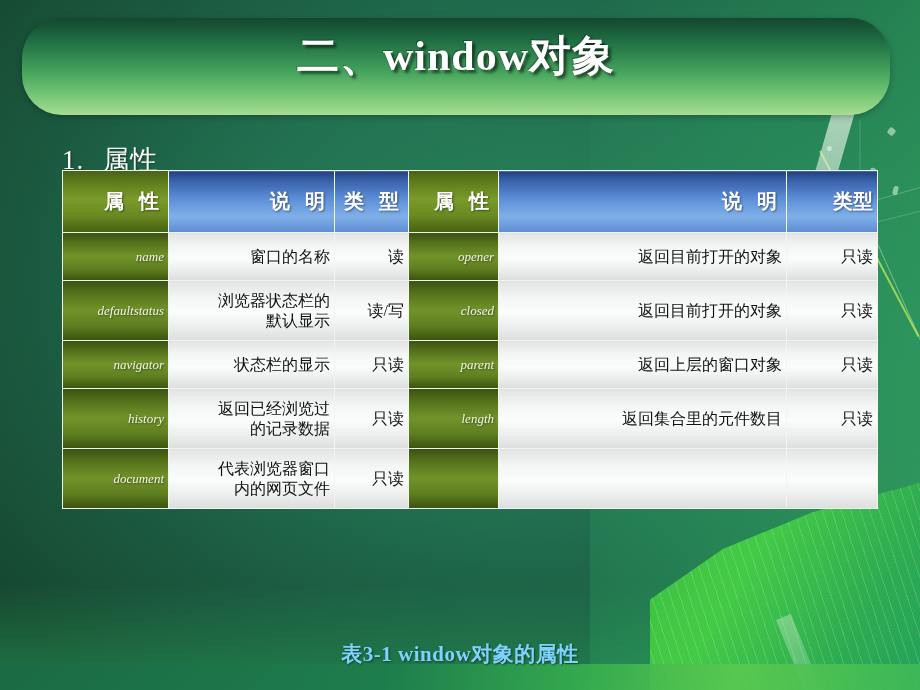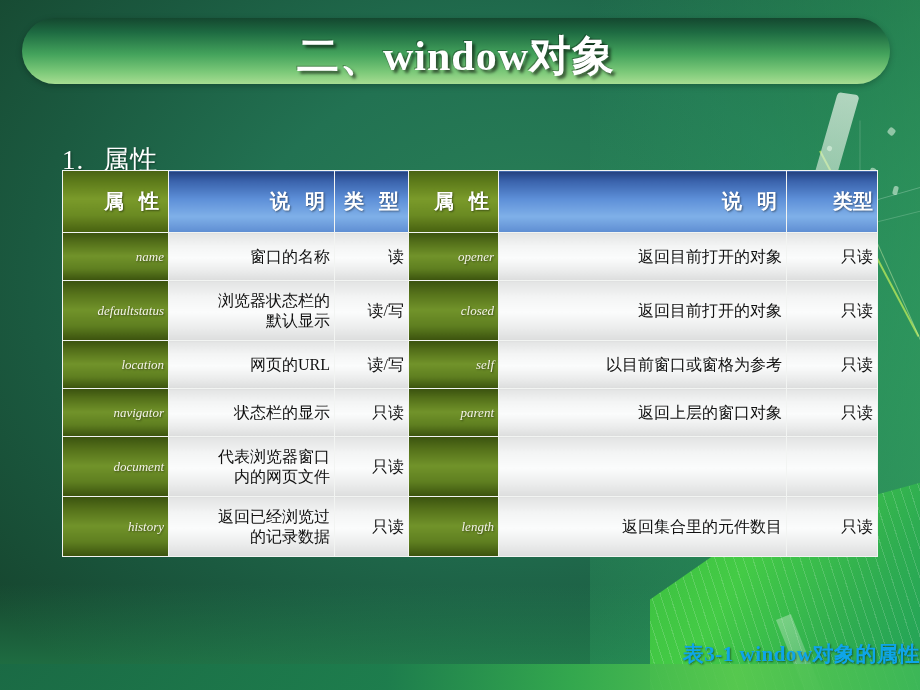--- a/index.html
+++ b/index.html
@@ -64,21 +64,21 @@
   .dotm { position:absolute; background: rgba(230,248,232,.55); border-radius: 2px; }
   .d1 { left: 888px; top: 128px; width: 7px; height: 7px; transform: rotate(40deg); }
   .d2 { left: 870px; top: 168px; width: 6px; height: 6px; transform: rotate(20deg); }
   .d3 { left: 893px; top: 186px; width: 5px; height: 9px; transform: rotate(15deg); }
   .d4 { left: 827px; top: 146px; width: 5px; height: 5px; transform: rotate(30deg); }
 
   
   .banner {
     position: absolute;
     left: 22px; top: 18px;
-    width: 868px; height: 66px;
+    width: 868px; height: 97px;
     border-radius: 40px;
     background: linear-gradient(180deg, #14472f 0%, #1e6b42 22%, #44a35c 55%, #7cc979 82%, #a7dd92 100%);
     box-shadow: 0 2px 6px rgba(0,0,0,.25);
   }
   .banner-title {
     position: absolute;
     left: 0; top: 0; width: 868px; height: 75px;
     display: flex; align-items: center; justify-content: center;
     color: #ffffff;
     font-size: 42px;
@@ -159,22 +159,22 @@
     line-height: 1.22;
   }
   td.w-cell.empty, td.g-cell.empty { color: transparent; }
   tr.r1 td, tr.r1 th { height: 48px; }
   tr.r2 td { height: 60px; }
 
   
   .caption {
     position: absolute;
     left: 0; top: 640px; width: 920px;
-    text-align: right;
-    color: #0ea5e9;
+    text-align: center;
+    color: #7dd3fc;
     font-size: 21px;
     font-weight: bold;
     text-shadow: 1px 1px 2px rgba(0,0,0,.45);
     letter-spacing: .5px;
   }
 </style>
 </head>
 <body>
 
 <div id="slide">
@@ -235,50 +235,42 @@
         </tr>
         <tr class="r2">
           <td class="g-cell">defaultstatus</td>
           <td class="w-cell">浏览器状态栏的<br>默认显示</td>
           <td class="w-cell">读/写</td>
           <td class="g-cell">closed</td>
           <td class="w-cell">返回目前打开的对象</td>
           <td class="w-cell">只读</td>
         </tr>
         <tr class="r1">
-          <td class="g-cell">location</td>
-          <td class="w-cell">网页的URL</td>
-          <td class="w-cell">读/写</td>
-          <td class="g-cell">self</td>
-          <td class="w-cell">以目前窗口或窗格为参考</td>
-          <td class="w-cell">只读</td>
-        </tr>
-        <tr class="r1">
           <td class="g-cell">navigator</td>
           <td class="w-cell">状态栏的显示</td>
           <td class="w-cell">只读</td>
           <td class="g-cell">parent</td>
           <td class="w-cell">返回上层的窗口对象</td>
+          <td class="w-cell">只读</td>
+        </tr>
+        <tr class="r2">
+          <td class="g-cell">history</td>
+          <td class="w-cell">返回已经浏览过<br>的记录数据</td>
+          <td class="w-cell">只读</td>
+          <td class="g-cell">length</td>
+          <td class="w-cell">返回集合里的元件数目</td>
           <td class="w-cell">只读</td>
         </tr>
         <tr class="r2">
           <td class="g-cell">document</td>
           <td class="w-cell">代表浏览器窗口<br>内的网页文件</td>
           <td class="w-cell">只读</td>
           <td class="g-cell empty"></td>
           <td class="w-cell empty"></td>
           <td class="w-cell empty"></td>
         </tr>
-        <tr class="r2">
-          <td class="g-cell">history</td>
-          <td class="w-cell">返回已经浏览过<br>的记录数据</td>
-          <td class="w-cell">只读</td>
-          <td class="g-cell">length</td>
-          <td class="w-cell">返回集合里的元件数目</td>
-          <td class="w-cell">只读</td>
-        </tr>
       </tbody>
     </table>
   </div>
 
   <div class="caption">表3-1 window对象的属性</div>
 
 </div>
 
 </body></html>

